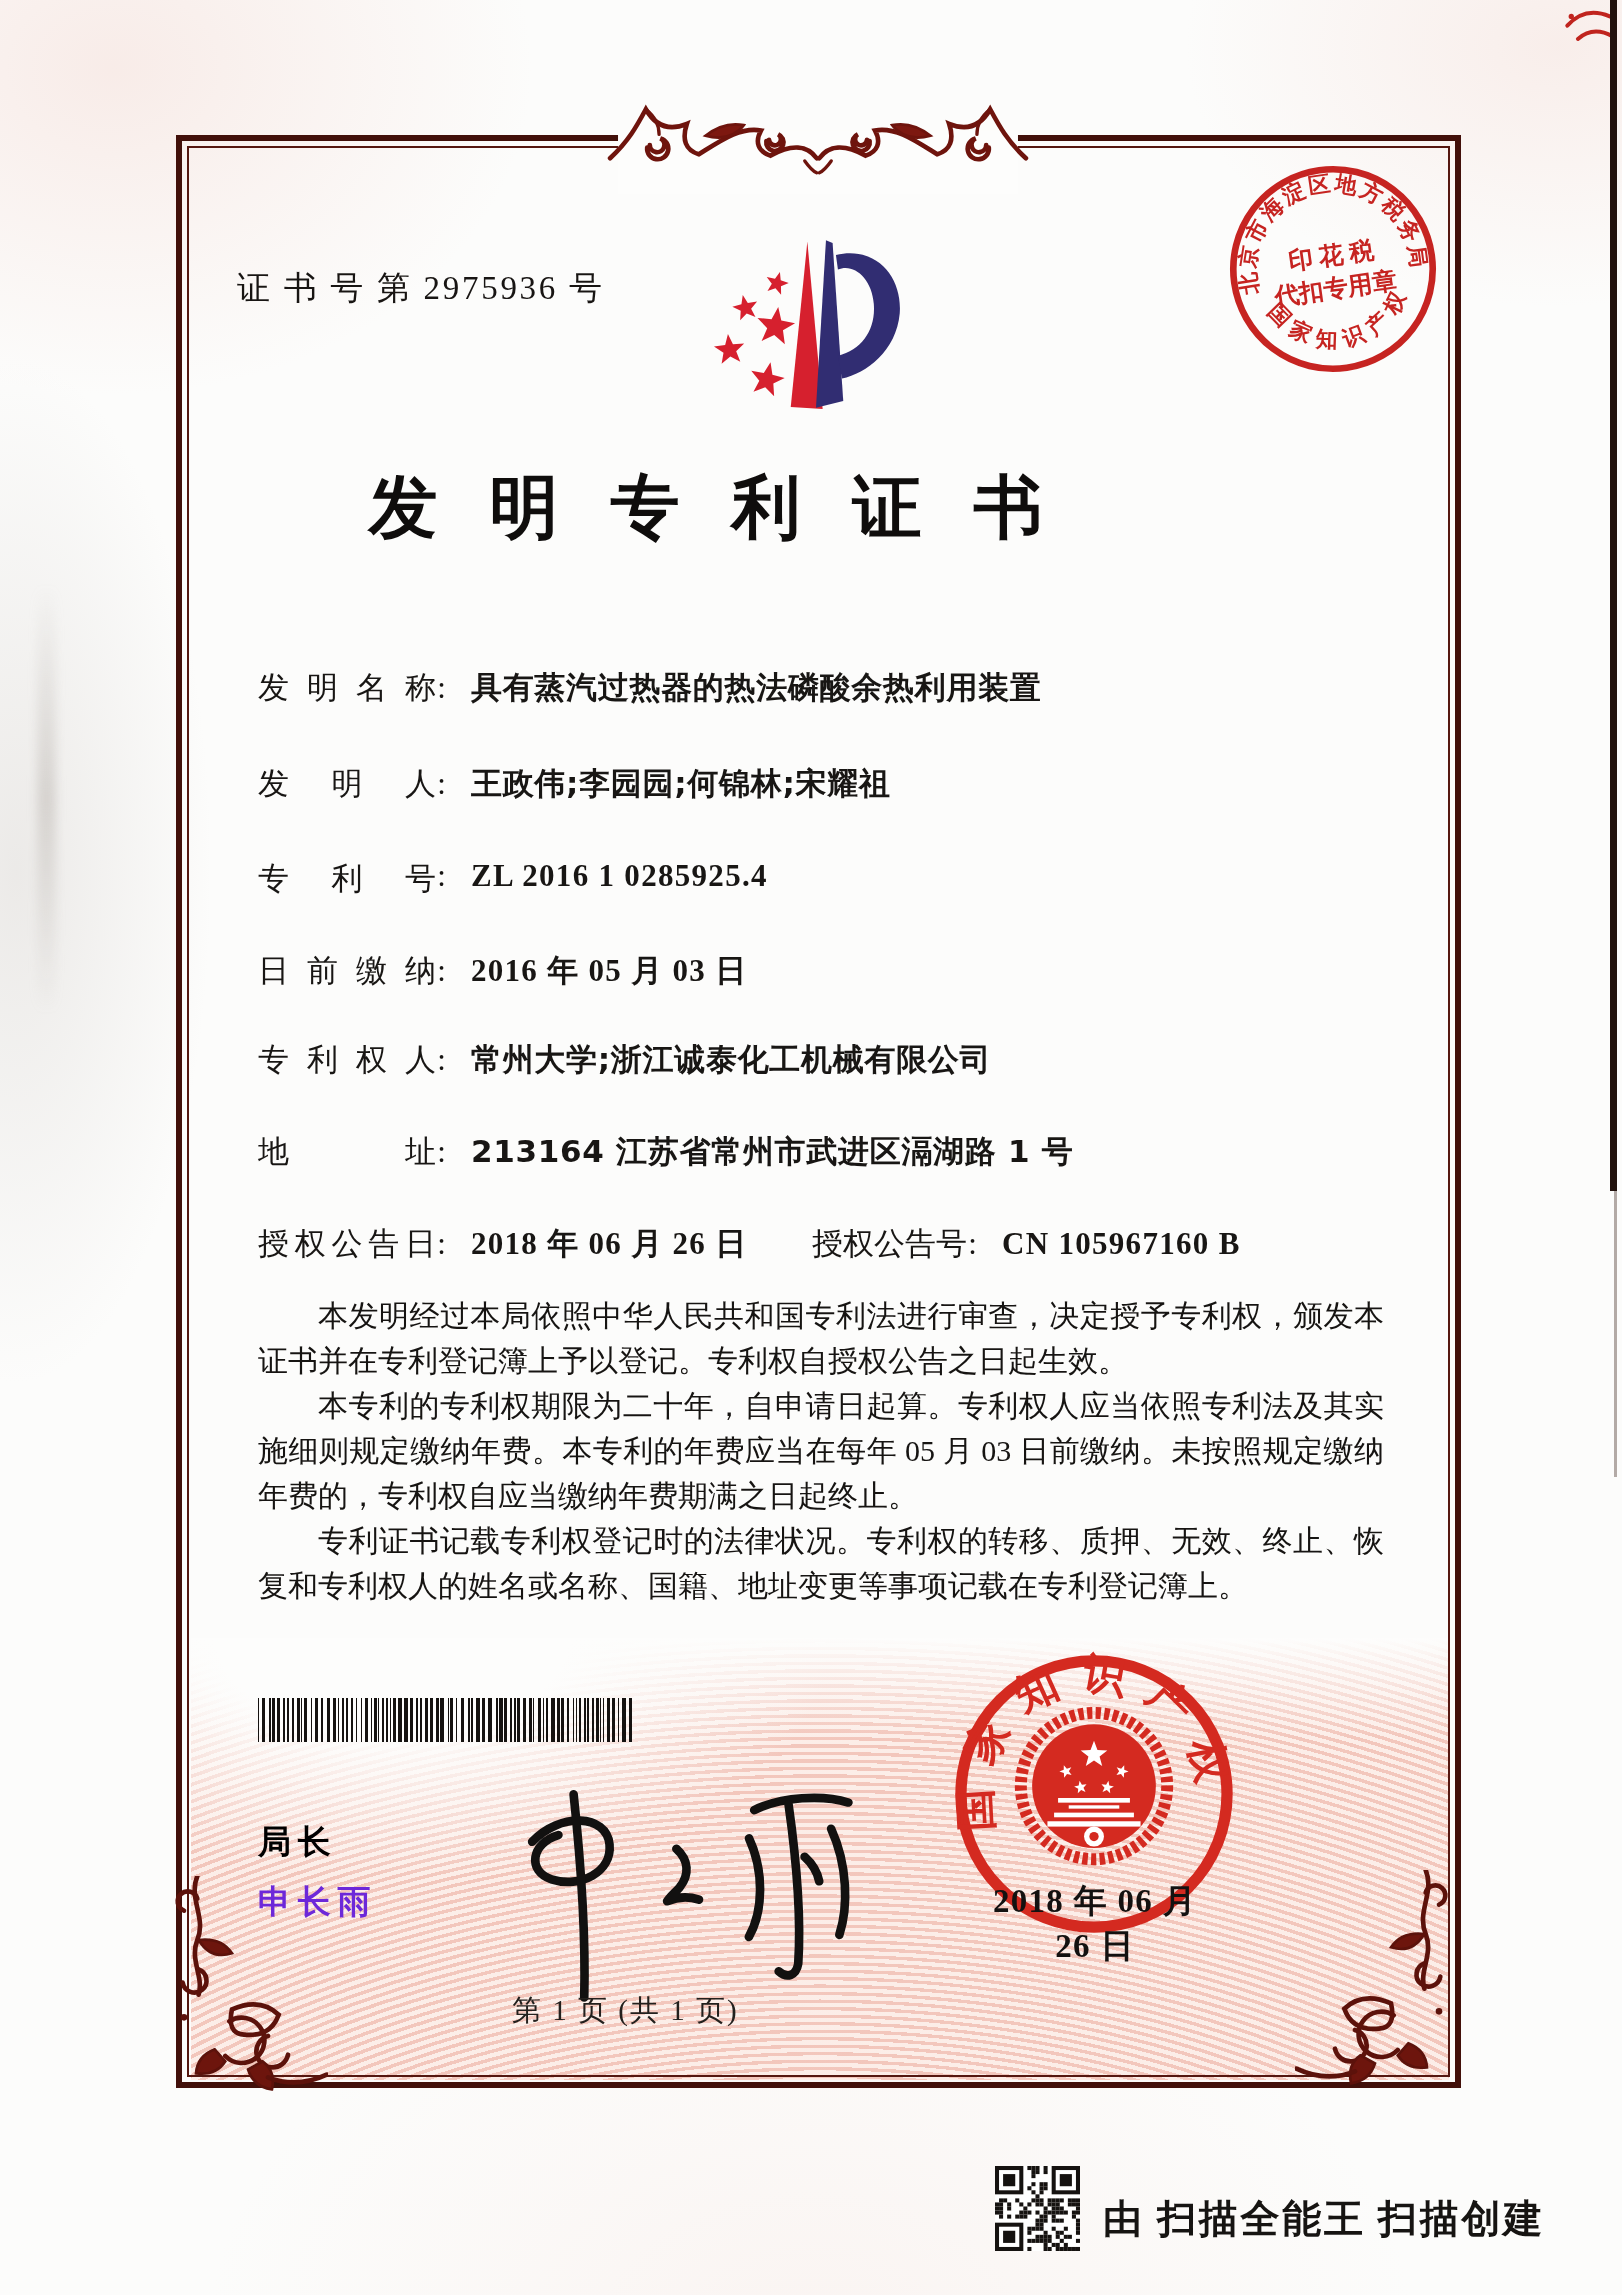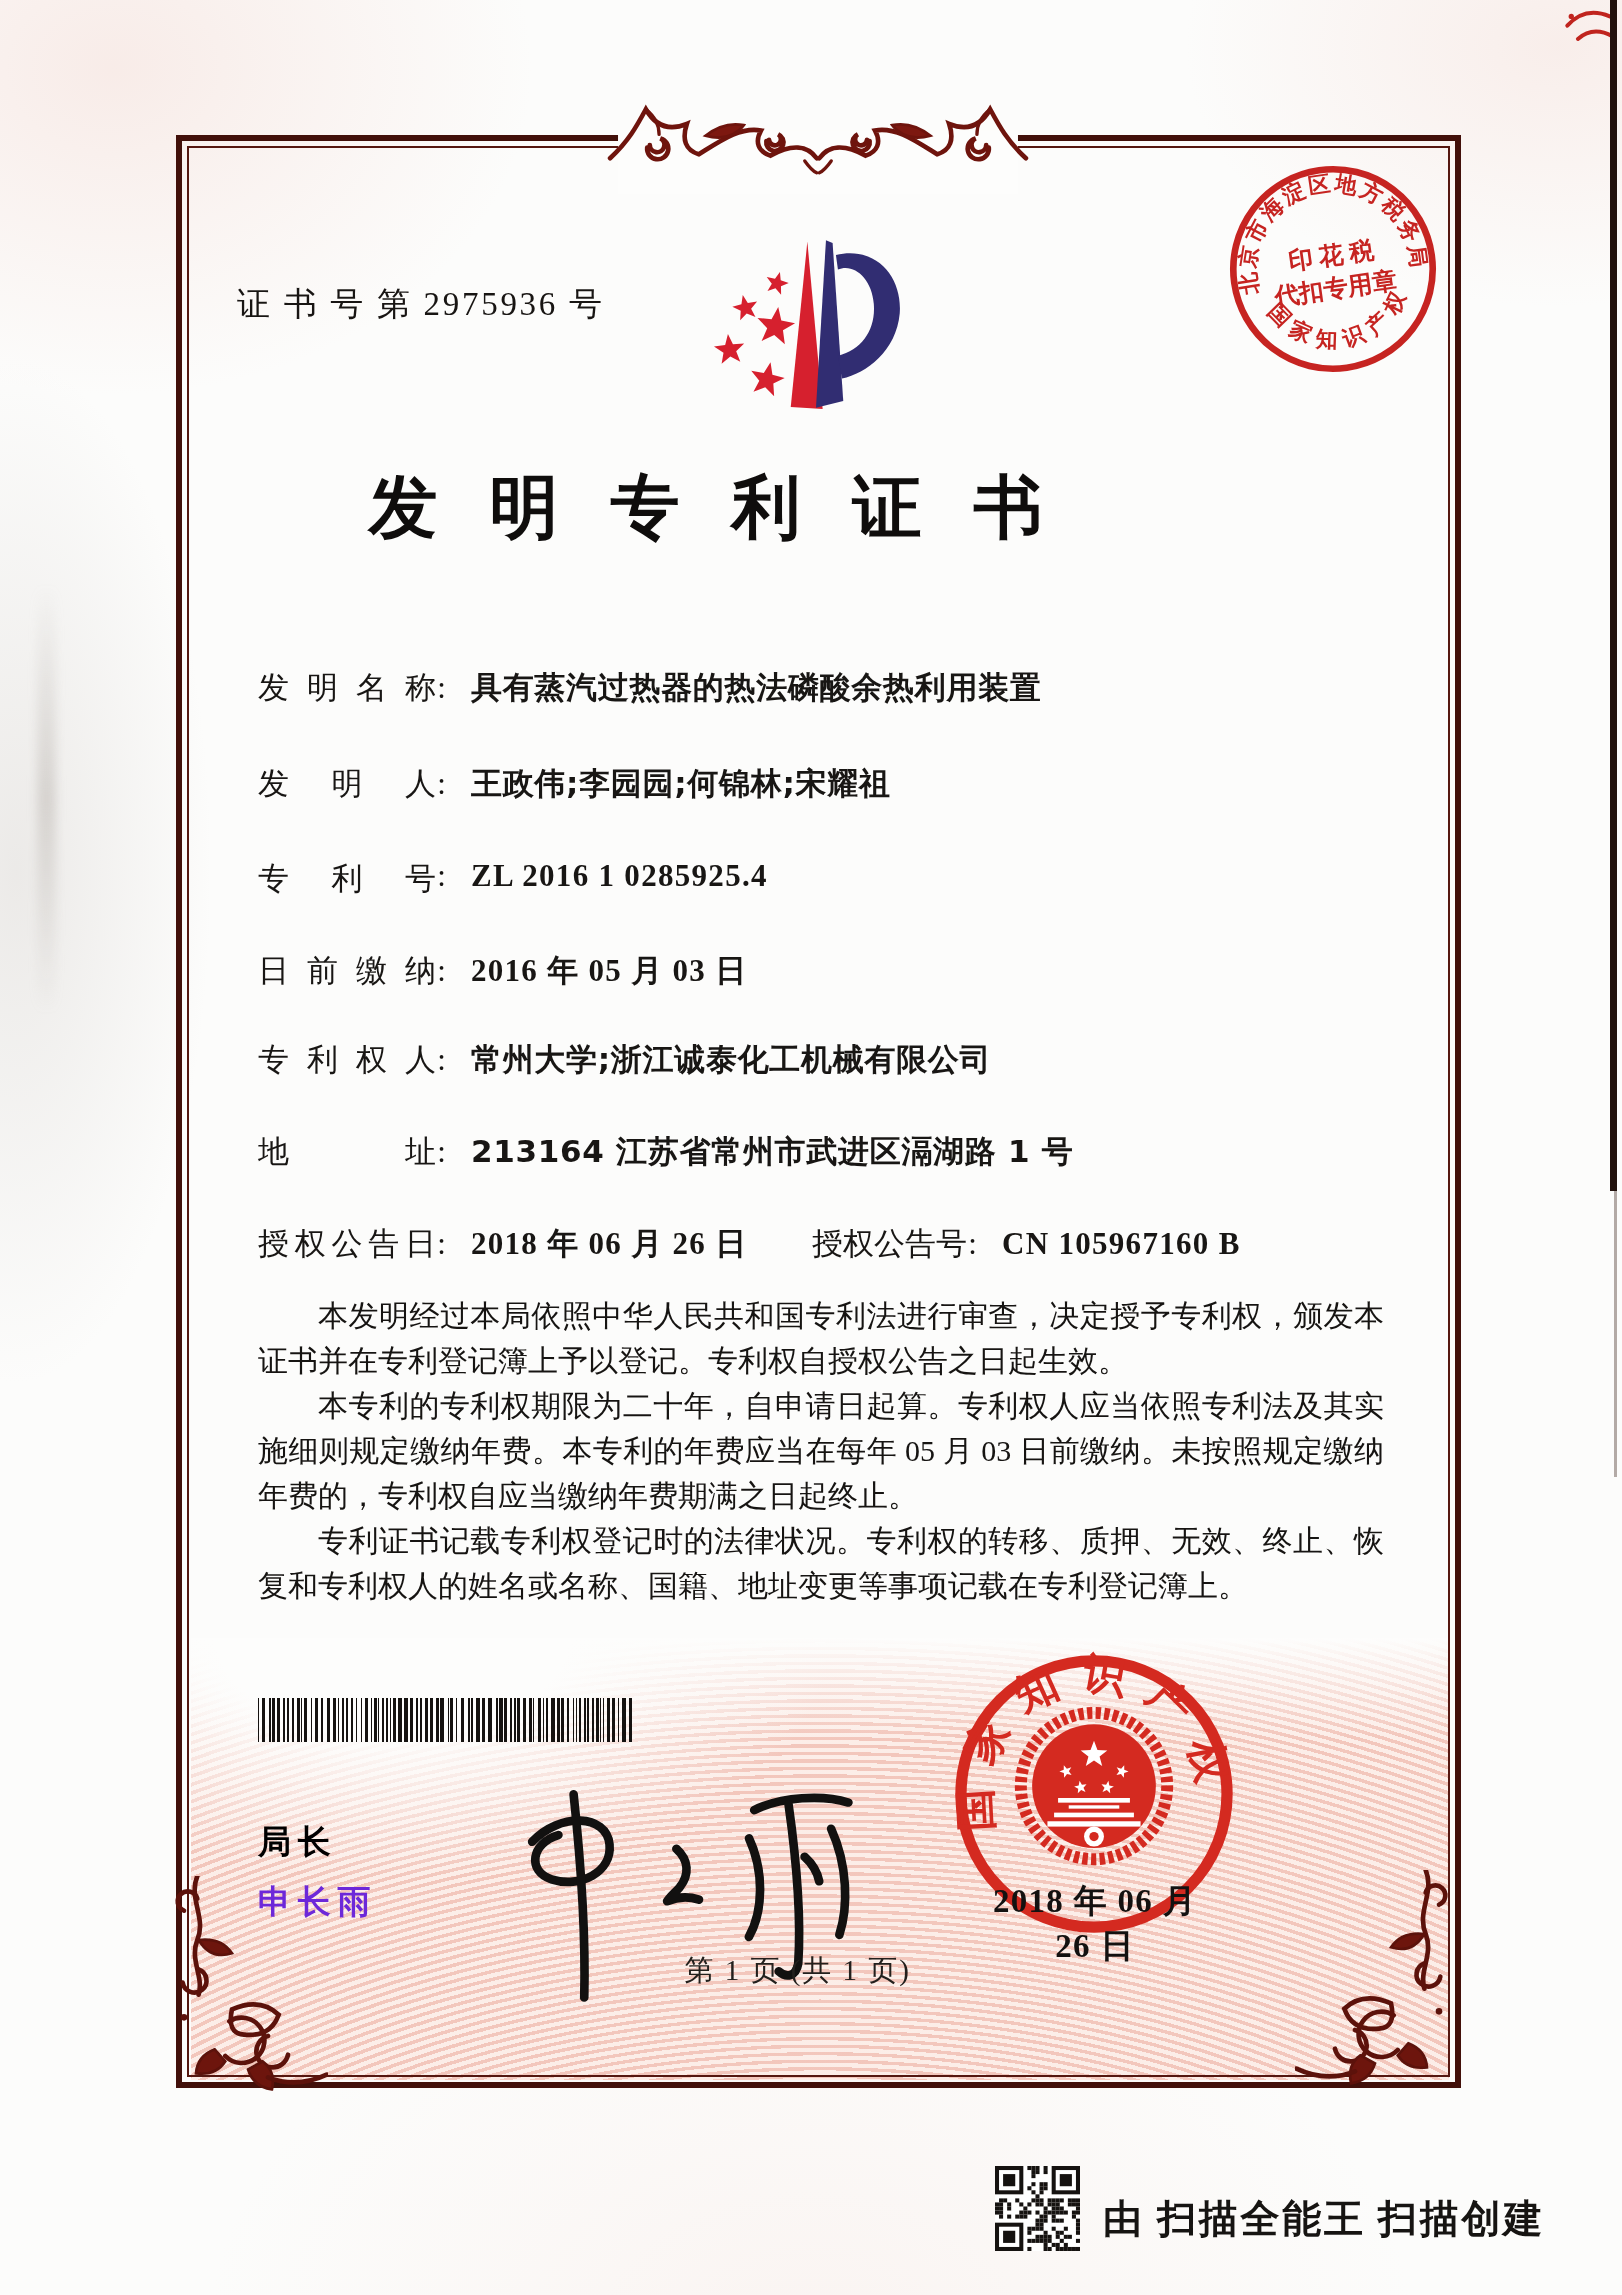--- a/index.html
+++ b/index.html
@@ -14,42 +14,42 @@
   .abs{position:absolute;}
   
   .frame{position:absolute;left:176px;top:135px;width:1273px;height:1941px;border:6px solid #42100a;}
   .frame-i{position:absolute;inset:4.7px;border:2px solid #551710;}
   
   .waves{position:absolute;left:191px;top:1638px;width:1258px;height:442px;
     background:
       linear-gradient(180deg,#fdfdfc 0,rgba(253,253,252,0) 100px),
       radial-gradient(632px 346px at 16% 0%, #fdfdfc 28%, rgba(253,253,252,0) 70%),
       repeating-radial-gradient(1597px 1131px at 50% 232%, rgba(242,196,185,.95) 0 4.7px, rgba(252,236,230,.9) 4.7px 10.6px);}
-  .certno{left:237px;top:266px;font-size:33px;letter-spacing:2.7px;color:#181513;margin-top:16px;}
+  .certno{left:237px;top:266px;font-size:33px;letter-spacing:2.7px;color:#181513;}
   .title{left:176px;top:462px;width:1059px;text-align:center;font-size:69px;font-weight:700;
          letter-spacing:52px;padding-left:52px;box-sizing:border-box;color:#0f0d0c;}
   
   .frow{left:258px;font-size:31px;color:#181614;white-space:nowrap;}
   .flabel{display:inline-block;width:178px;text-align:justify;text-align-last:justify;vertical-align:top;}
   .fcolon{display:inline-block;margin-left:1.3px;}
   .fval{margin-left:17.3px;}
   .v-hei{font-family:"DejaVu Sans","Liberation Sans",sans-serif;font-weight:700;letter-spacing:0.7px;margin-top:40px;}
   .v-song{font-family:"Liberation Serif","DejaVu Serif",serif;font-weight:600;letter-spacing:1.3px;}
   .grant2{position:absolute;left:554px;top:0;white-space:nowrap;}
   
   .bodytxt{left:258px;top:1293px;width:1126px;font-size:30px;line-height:45px;text-align:justify;color:#161412;}
   .bodytxt p{margin:0;text-indent:2em;}
   .barcode{left:258px;top:1698px;width:381px;height:44px;}
   .gov-title{left:258px;top:1820px;font-size:33px;font-weight:600;letter-spacing:6.7px;
              font-family:"DejaVu Sans","Liberation Sans",sans-serif;color:#000000;}
   .gov-name{left:258px;top:1880px;font-size:33px;font-weight:600;letter-spacing:6.7px;
              font-family:"DejaVu Sans","Liberation Sans",sans-serif;color:#6d28d9;}
   .sealdate{left:971px;top:1879px;width:248px;text-align:center;font-size:33px;font-weight:600;
             letter-spacing:1.3px;color:#131110;}
-  .footer{left:512px;top:1951px;width:399px;text-align:right;font-size:29px;letter-spacing:2px;color:#23201d;}
+  .footer{left:512px;top:1991px;width:399px;text-align:left;font-size:29px;letter-spacing:2px;color:#23201d;}
   .credit{left:1103px;top:2192px;font-size:39px;font-weight:600;letter-spacing:2.7px;color:#161412;}
   .qr{left:995px;top:2166px;width:85px;height:85px;}
   .edge-dark{left:1610px;top:0;width:6.7px;height:1191px;background:#21110c;}
   .edge-dark2{left:1614px;top:1191px;width:2.7px;height:286px;background:rgba(92,72,62,.45);}
   .left-streak{left:37px;top:586px;width:18.6px;height:426px;filter:blur(4.7px);
     background:linear-gradient(180deg,rgba(178,172,166,0),rgba(178,172,166,.4),rgba(178,172,166,0));}
   svg{display:block;}
 </style>
 </head>
 <body>

